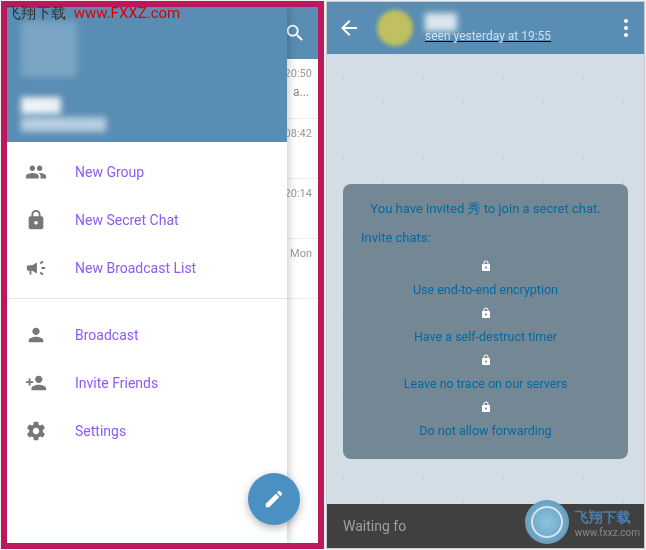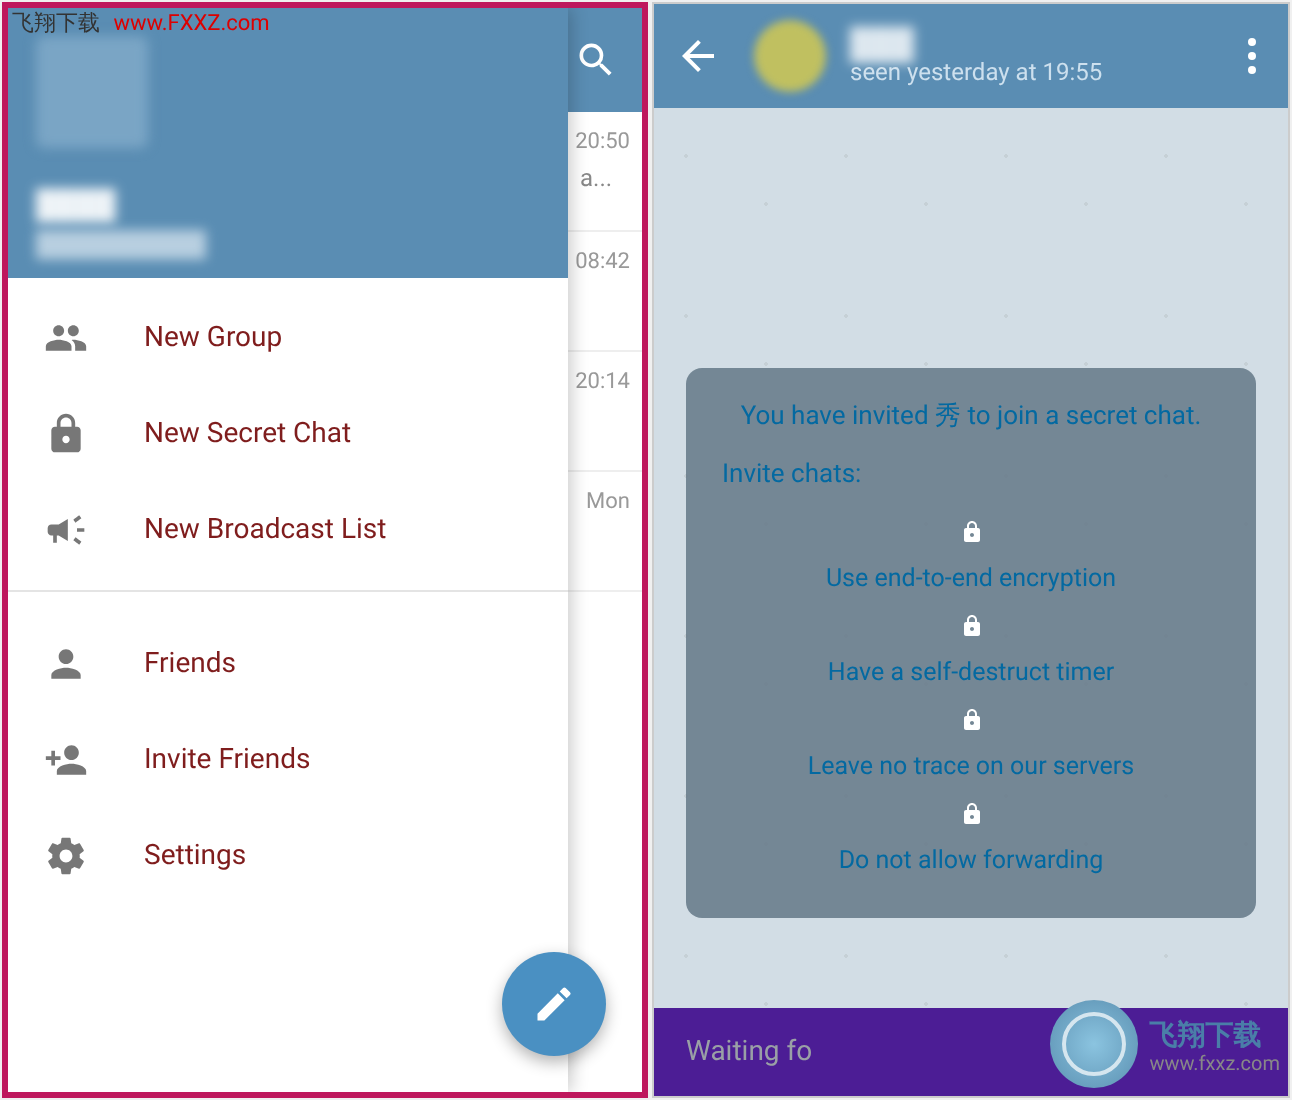--- a/index.html
+++ b/index.html
@@ -1,68 +1,68 @@
 <!DOCTYPE html>
 <html><head>
 <meta charset="utf-8">
 <style>
 * { margin: 0; padding: 0; box-sizing: border-box; font-family: -apple-system, BlinkMacSystemFont, "Segoe UI", Roboto, sans-serif; }
 body { width: 646px; height: 550px; background: #f0f0f0; position: relative; overflow: hidden; }
 
-.left-panel { position: absolute; left: 1px; top: 1px; width: 323px; height: 548px; background: #fff; border: 3px solid #be185d; overflow: hidden; }
+.left-panel { position: absolute; left: 1px; top: 1px; width: 323px; height: 548px; background: #fff; border: 6px solid #be185d; overflow: hidden; }
 .right-panel { position: absolute; left: 326px; top: 1px; width: 319px; height: 548px; background: #dce6ed; border: 1px solid #ccc; overflow: hidden; }
 
 
-.wm-top { position: absolute; top: 4px; left: 6px; font-size: 11px; color: #333; z-index: 100; }
+.wm-top { position: absolute; top: 4px; left: 6px; font-size: 15px; color: #333; z-index: 100; }
 .wm-top a { color: #d00; text-decoration: none; margin-left: 4px; }
 .wm-bottom { position: absolute; bottom: 6px; right: 6px; z-index: 100; display: flex; align-items: center; gap: 6px; }
 .wm-bottom-circle { width: 44px; height: 44px; border-radius: 50%; background: radial-gradient(circle, #8bc4e0 0%, #5a8fb0 100%); position: relative; }
 .wm-bottom-circle::before { content: ''; position: absolute; inset: 6px; border: 2px solid rgba(255,255,255,0.7); border-radius: 50%; }
 .wm-bottom-text { font-size: 14px; color: #4a7ea8; font-weight: 600; }
 .wm-bottom-link { font-size: 10px; color: #888; display: block; }
 
 
 .drawer { position: absolute; left: 0; top: 0; width: 280px; height: 100%; background: #fff; box-shadow: 2px 0 8px rgba(0,0,0,0.2); z-index: 10; }
 .drawer-header { background: #5a8db3; height: 135px; padding: 14px; position: relative; }
 .drawer-avatar { width: 56px; height: 56px; border-radius: 4px; background: #7aa5c5; filter: blur(3px); }
 .drawer-name { color: #fff; font-size: 14px; margin-top: 20px; filter: blur(3px); opacity: 0.9; }
 .drawer-phone { color: #d0e0ec; font-size: 12px; margin-top: 4px; filter: blur(3px); opacity: 0.8; }
 
 .menu-list { padding-top: 6px; }
 .menu-item { display: flex; align-items: center; padding: 13px 18px; cursor: pointer; }
 .menu-icon { width: 22px; height: 22px; color: #777; flex-shrink: 0; }
-.menu-label { margin-left: 28px; font-size: 14px; color: #7f1d1d; }
+.menu-label { margin-left: 28px; font-size: 14px; color: #8b5cf6; }
 .menu-divider { height: 1px; background: #e4e4e4; margin: 6px 0; }
 
 .chat-list-bg { position: absolute; left: 280px; top: 0; right: 0; height: 100%; background: #fff; z-index: 5; }
 .chat-list-header { height: 52px; background: #5a8db3; display: flex; align-items: center; justify-content: flex-end; padding: 0 12px; }
 .chat-row { height: 60px; border-bottom: 1px solid #eee; padding: 8px; position: relative; }
 .chat-time { position: absolute; top: 8px; right: 6px; font-size: 11px; color: #999; }
 .chat-preview { position: absolute; top: 26px; left: 6px; font-size: 12px; color: #888; }
 .fab { position: absolute; bottom: 18px; right: 18px; width: 52px; height: 52px; border-radius: 50%; background: #4a90c2; display: flex; align-items: center; justify-content: center; box-shadow: 0 3px 8px rgba(0,0,0,0.3); z-index: 20; }
 
 
-.chat-header { height: 52px; background: #5a8db3; display: flex; align-items: center; padding: 0 10px; }
+.chat-header { height: 52px; background: #5a8db3; display: flex; align-items: center; padding: 0 10px; text-decoration: underline; }
 .back-btn { width: 24px; height: 24px; color: #fff; cursor: pointer; }
 .chat-avatar-sm { width: 36px; height: 36px; border-radius: 50%; background: #c0c060; margin-left: 16px; filter: blur(2px); }
 .chat-title-area { margin-left: 12px; flex: 1; }
 .chat-name { color: #fff; font-size: 15px; filter: blur(3px); opacity: 0.8; height: 14px; }
 .chat-status { color: #cde0ee; font-size: 12px; margin-top: 2px; }
 .more-btn { color: #fff; cursor: pointer; padding: 0 6px; }
 
 .chat-body { height: calc(100% - 52px - 44px); position: relative; background: #d2dde5; overflow: hidden; }
 .chat-pattern { position: absolute; inset: 0; opacity: 0.15; background-image: radial-gradient(circle at 20% 30%, #888 1px, transparent 1px), radial-gradient(circle at 70% 60%, #888 1px, transparent 1px); background-size: 80px 80px; }
 
 .secret-info { position: absolute; top: 130px; left: 16px; right: 16px; background: rgba(100,120,135,0.85); border-radius: 8px; padding: 16px 18px; color: #0369a1; font-size: 13px; }
 .secret-invite { text-align: center; line-height: 1.4; margin-bottom: 12px; }
 .secret-heading { font-size: 13px; margin-bottom: 10px; }
 .secret-point { display: flex; align-items: center; gap: 10px; padding: 5px 0; font-size: 12.5px; flex-direction: column; }
 .lock-mini { width: 12px; height: 12px; flex-shrink: 0; }
 
-.chat-input-bar { position: absolute; bottom: 0; left: 0; right: 0; height: 44px; background: #4c1d95; display: flex; align-items: center; padding: 0 16px; }
+.chat-input-bar { position: absolute; bottom: 0; left: 0; right: 0; height: 44px; background: #404040; display: flex; align-items: center; padding: 0 16px; }
 .chat-input-text { color: #9aa0a6; font-size: 14px; }
 
 svg { display: block; }
 </style>
 </head>
 <body>
 
 <div class="wm-top">
   <span>飞翔下载</span>
   <a>www.FXXZ.com</a>
@@ -121,21 +121,21 @@
           </svg>
           <span class="menu-label">New Broadcast List</span>
         </div>
       </div>
     <div class="menu-divider"></div>
     <div class="menu-list" id="menu2">
         <div class="menu-item">
           <svg class="menu-icon" viewBox="0 0 24 24" fill="#777">
             <path d="M12 12c2.21 0 4-1.79 4-4s-1.79-4-4-4-4 1.79-4 4 1.79 4 4 4zm0 2c-2.67 0-8 1.34-8 4v2h16v-2c0-2.66-5.33-4-8-4z"></path>
           </svg>
-          <span class="menu-label">Friends</span>
+          <span class="menu-label">Broadcast</span>
         </div>
         <div class="menu-item">
           <svg class="menu-icon" viewBox="0 0 24 24" fill="#777">
             <path d="M15 12c2.21 0 4-1.79 4-4s-1.79-4-4-4-4 1.79-4 4 1.79 4 4 4zm-9-2V7H4v3H1v2h3v3h2v-3h3v-2H6zm9 4c-2.67 0-8 1.34-8 4v2h16v-2c0-2.66-5.33-4-8-4z"></path>
           </svg>
           <span class="menu-label">Invite Friends</span>
         </div>
         <div class="menu-item">
           <svg class="menu-icon" viewBox="0 0 24 24" fill="#777">
             <path d="M19.43 12.98c.04-.32.07-.64.07-.98s-.03-.66-.07-.98l2.11-1.65c.19-.15.24-.42.12-.64l-2-3.46c-.12-.22-.39-.3-.61-.22l-2.49 1c-.52-.4-1.08-.73-1.69-.98l-.38-2.65A.488.488 0 0014 2h-4c-.25 0-.46.18-.49.42l-.38 2.65c-.61.25-1.17.59-1.69.98l-2.49-1c-.23-.09-.49 0-.61.22l-2 3.46c-.13.22-.07.49.12.64l2.11 1.65c-.04.32-.07.65-.07.98s.03.66.07.98l-2.11 1.65c-.19.15-.24.42-.12.64l2 3.46c.12.22.39.3.61.22l2.49-1c.52.4 1.08.73 1.69.98l.38 2.65c.03.24.24.42.49.42h4c.25 0 .46-.18.49-.42l.38-2.65c.61-.25 1.17-.59 1.69-.98l2.49 1c.23.09.49 0 .61-.22l2-3.46c.12-.22.07-.49-.12-.64l-2.11-1.65zM12 15.5c-1.93 0-3.5-1.57-3.5-3.5s1.57-3.5 3.5-3.5 3.5 1.57 3.5 3.5-1.57 3.5-3.5 3.5z"></path>

